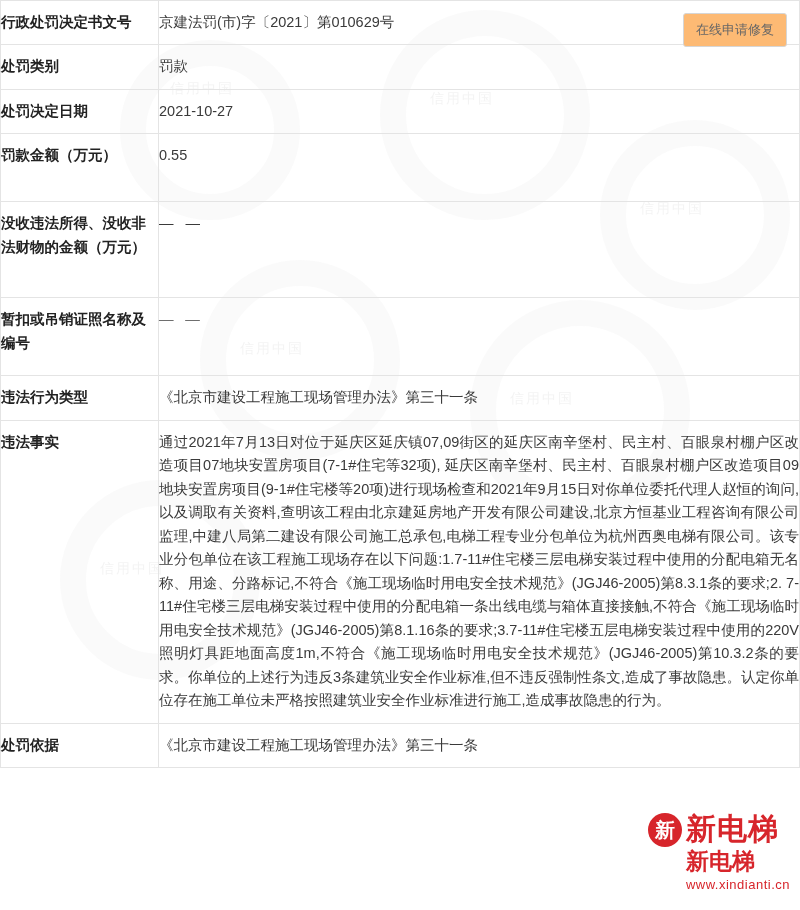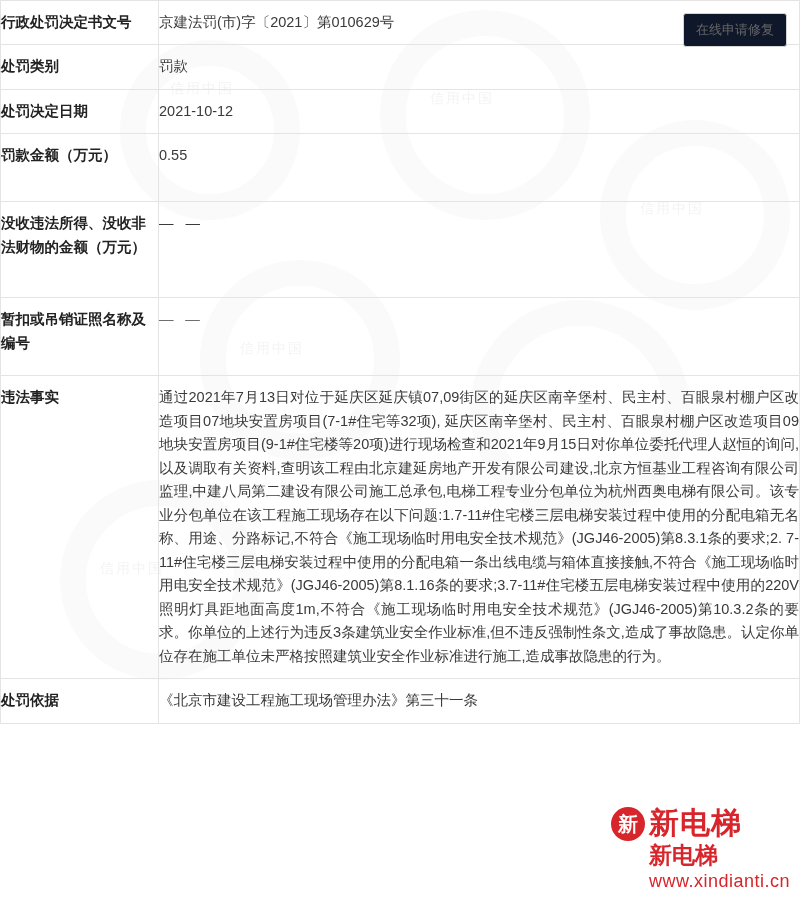--- a/index.html
+++ b/index.html
@@ -65,21 +65,21 @@
     position: relative;
   }
   .dash {
     letter-spacing: 4px;
   }
   .repair-btn {
     position: absolute;
     right: 12px;
     top: 12px;
     border: 1px solid #d6d6d6;
-    background: #0f172a;
+    background: #fdba74;
     color: #666666;
     font-size: 13px;
     padding: 7px 12px;
     border-radius: 3px;
     cursor: pointer;
     font-family: "Liberation Sans", "DejaVu Sans", sans-serif;
   }
   .fact-text {
     text-align: justify;
   }
@@ -117,21 +117,21 @@
     letter-spacing: 1px;
   }
   .logo-sub {
     font-size: 23px;
     font-weight: bold;
     color: #d7252b;
     margin-left: 38px;
     margin-top: -4px;
   }
   .logo-url {
-    font-size: 18px;
+    font-size: 13px;
     color: #d7252b;
     margin-left: 38px;
     letter-spacing: 0.5px;
   }
 </style>
 </head>
 <body>
 
 <div class="page">
 
@@ -158,33 +158,37 @@
           <span>京建法罚(市)字〔2021〕第010629号</span>
           <button class="repair-btn">在线申请修复</button>
         </td>
       </tr>
       <tr>
         <td class="label">处罚类别</td>
         <td class="value">罚款</td>
       </tr>
       <tr>
         <td class="label">处罚决定日期</td>
-        <td class="value">2021-10-12</td>
+        <td class="value">2021-10-27</td>
       </tr>
       <tr style="height:68px;">
         <td class="label">罚款金额（万元）</td>
         <td class="value">0.55</td>
       </tr>
       <tr style="height:96px;margin-top:16px;">
         <td class="label">没收违法所得、没收非法财物的金额（万元）</td>
         <td class="value dash">— —</td>
       </tr>
       <tr style="height:78px;font-family:Liberation Serif, serif;">
         <td class="label">暂扣或吊销证照名称及编号</td>
         <td class="value dash">— —</td>
+      </tr>
+      <tr>
+        <td class="label">违法行为类型</td>
+        <td class="value">《北京市建设工程施工现场管理办法》第三十一条</td>
       </tr>
       <tr>
         <td class="label">违法事实</td>
         <td class="value fact-text">通过2021年7月13日对位于延庆区延庆镇07,09街区的延庆区南辛堡村、民主村、百眼泉村棚户区改造项目07地块安置房项目(7-1#住宅等32项), 延庆区南辛堡村、民主村、百眼泉村棚户区改造项目09地块安置房项目(9-1#住宅楼等20项)进行现场检查和2021年9月15日对你单位委托代理人赵恒的询问,以及调取有关资料,查明该工程由北京建延房地产开发有限公司建设,北京方恒基业工程咨询有限公司监理,中建八局第二建设有限公司施工总承包,电梯工程专业分包单位为杭州西奥电梯有限公司。该专业分包单位在该工程施工现场存在以下问题:1.7-11#住宅楼三层电梯安装过程中使用的分配电箱无名称、用途、分路标记,不符合《施工现场临时用电安全技术规范》(JGJ46-2005)第8.3.1条的要求;2. 7-11#住宅楼三层电梯安装过程中使用的分配电箱一条出线电缆与箱体直接接触,不符合《施工现场临时用电安全技术规范》(JGJ46-2005)第8.1.16条的要求;3.7-11#住宅楼五层电梯安装过程中使用的220V照明灯具距地面高度1m,不符合《施工现场临时用电安全技术规范》(JGJ46-2005)第10.3.2条的要求。你单位的上述行为违反3条建筑业安全作业标准,但不违反强制性条文,造成了事故隐患。认定你单位存在施工单位未严格按照建筑业安全作业标准进行施工,造成事故隐患的行为。</td>
       </tr>
       <tr>
         <td class="label">处罚依据</td>
         <td class="value">《北京市建设工程施工现场管理办法》第三十一条</td>
       </tr>
     </tbody>

